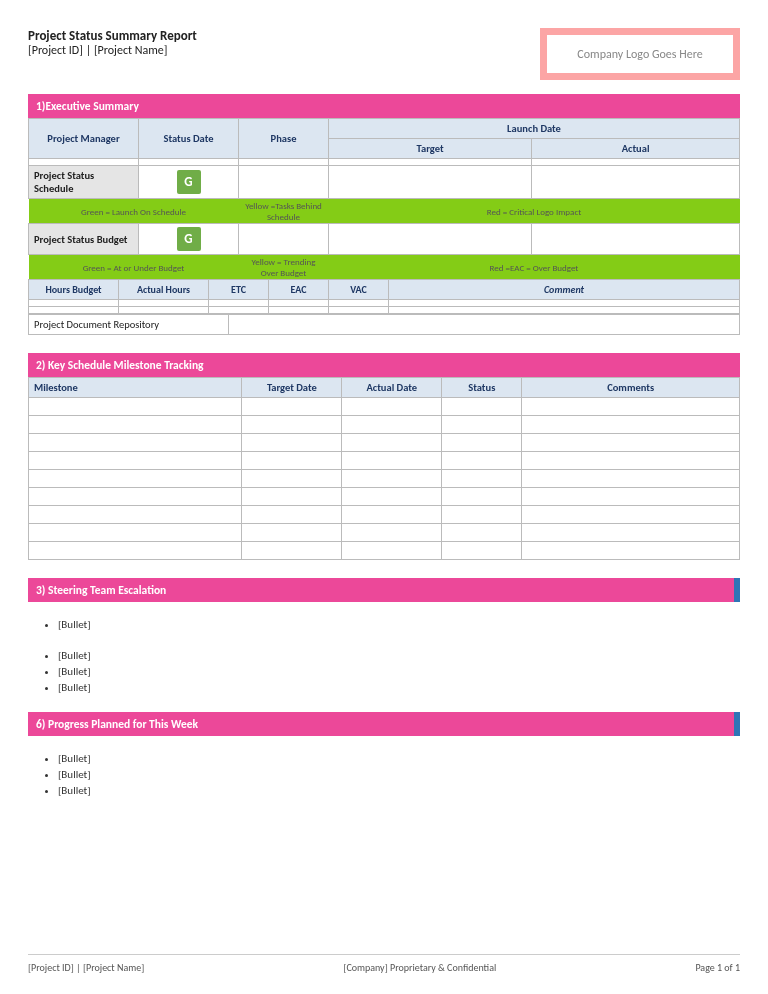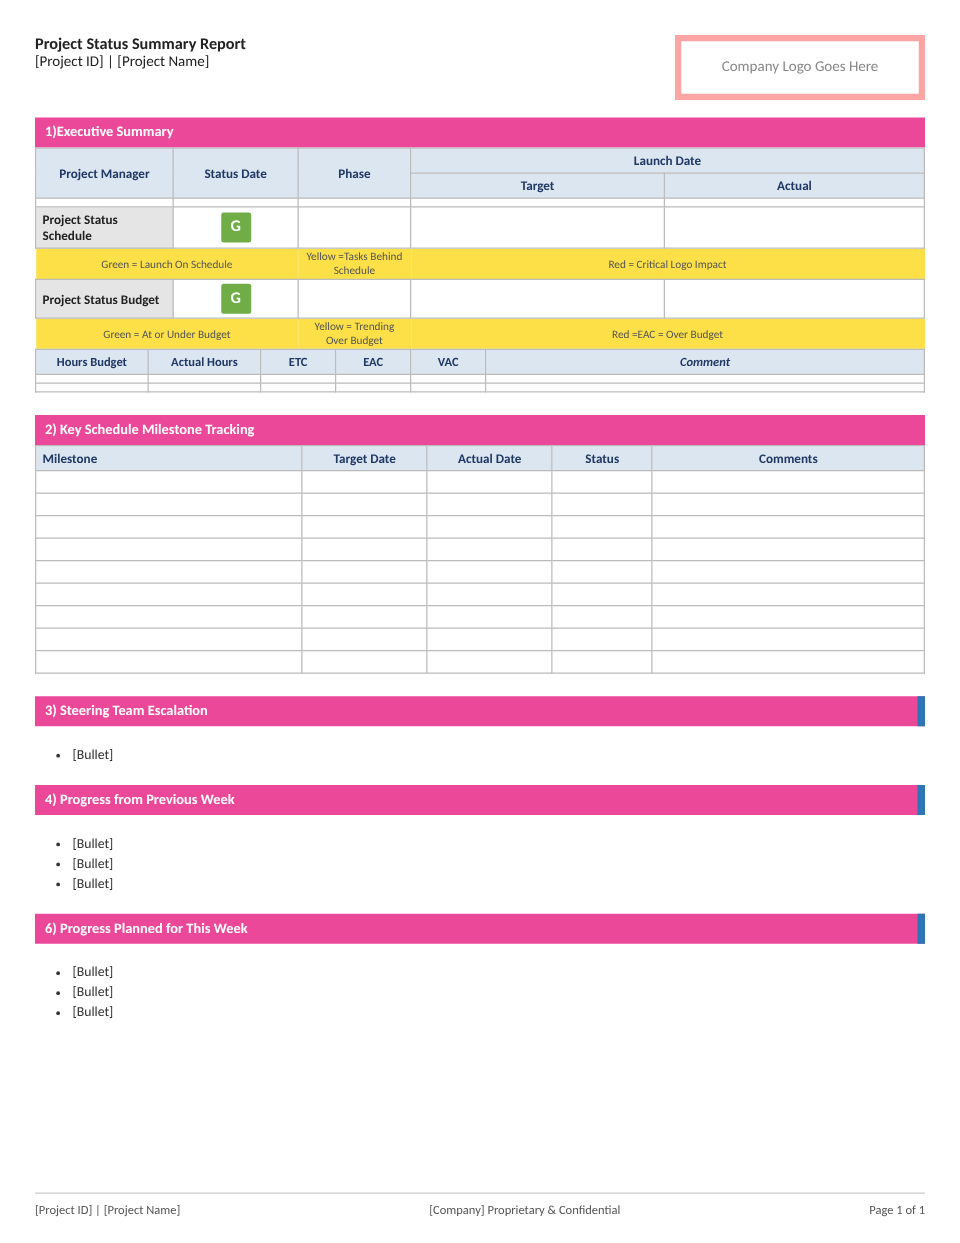--- a/index.html
+++ b/index.html
@@ -24,21 +24,21 @@
       font-size: 13px;
       font-weight: 600;
       color: #222;
     }
     .doc-title h2 {
       font-size: 12px;
       font-weight: 400;
       color: #222;
     }
     .company-logo-box {
-      border: 5px solid #fca5a5;
+      border: 7px solid #fca5a5;
       width: 200px;
       height: 52px;
       display: flex;
       align-items: center;
       justify-content: center;
       color: #888;
       font-size: 12px;
     }
 
     
@@ -88,21 +88,21 @@
       color: #fff;
       font-weight: 700;
       font-size: 13px;
       width: 24px;
       height: 24px;
       line-height: 24px;
       text-align: center;
       border-radius: 2px;
     }
     .legend-row td {
-      background: #fde047;
+      background: #84cc16;
       font-size: 9px;
       color: #555;
       border: none;
       padding: 1px 4px;
       text-align: center;
     }
     .hours-header th {
       font-size: 10px;
     }
     .comment-cell {
@@ -264,20 +264,28 @@
       <td></td>
       <td></td>
       <td></td>
       <td></td>
       <td></td>
       <td></td>
     </tr>
   </tbody>
     </table>
 
+  <table>
+    <tbody>
+        <tr>
+      <td style="text-align:left; width:200px;">Project Document Repository</td>
+      <td></td>
+    </tr>
+  </tbody>
+    </table>
 </div>
 
 <div class="table-section" style="margin-top:16px;">
   <div class="section-header">
     <span>2) Key Schedule Milestone Tracking</span>
   </div>
   <table class="milestone-table">
     <tbody>
         <tr>
       <th>Milestone</th>
@@ -359,26 +367,20 @@
       <span>3) Steering Team Escalation</span>
     </div>
     <div class="right-bar"></div>
   </div>
   <ul class="bullet-list">
     <li><span>[Bullet]</span></li>
   </ul>
 </div>
 
 <div class="bullet-section" style="margin-top:10px;">
-  <div class="section-header-wrap">
-    <div class="section-header">
-      <span>4) Progress from Previous Week</span>
-    </div>
-    <div class="right-bar"></div>
-  </div>
   <ul class="bullet-list">
     <li><span>[Bullet]</span></li>
     <li><span>[Bullet]</span></li>
     <li><span>[Bullet]</span></li>
   </ul>
 </div>
 
 <div class="bullet-section" style="margin-top:10px;">
   <div class="section-header-wrap">
     <div class="section-header">

